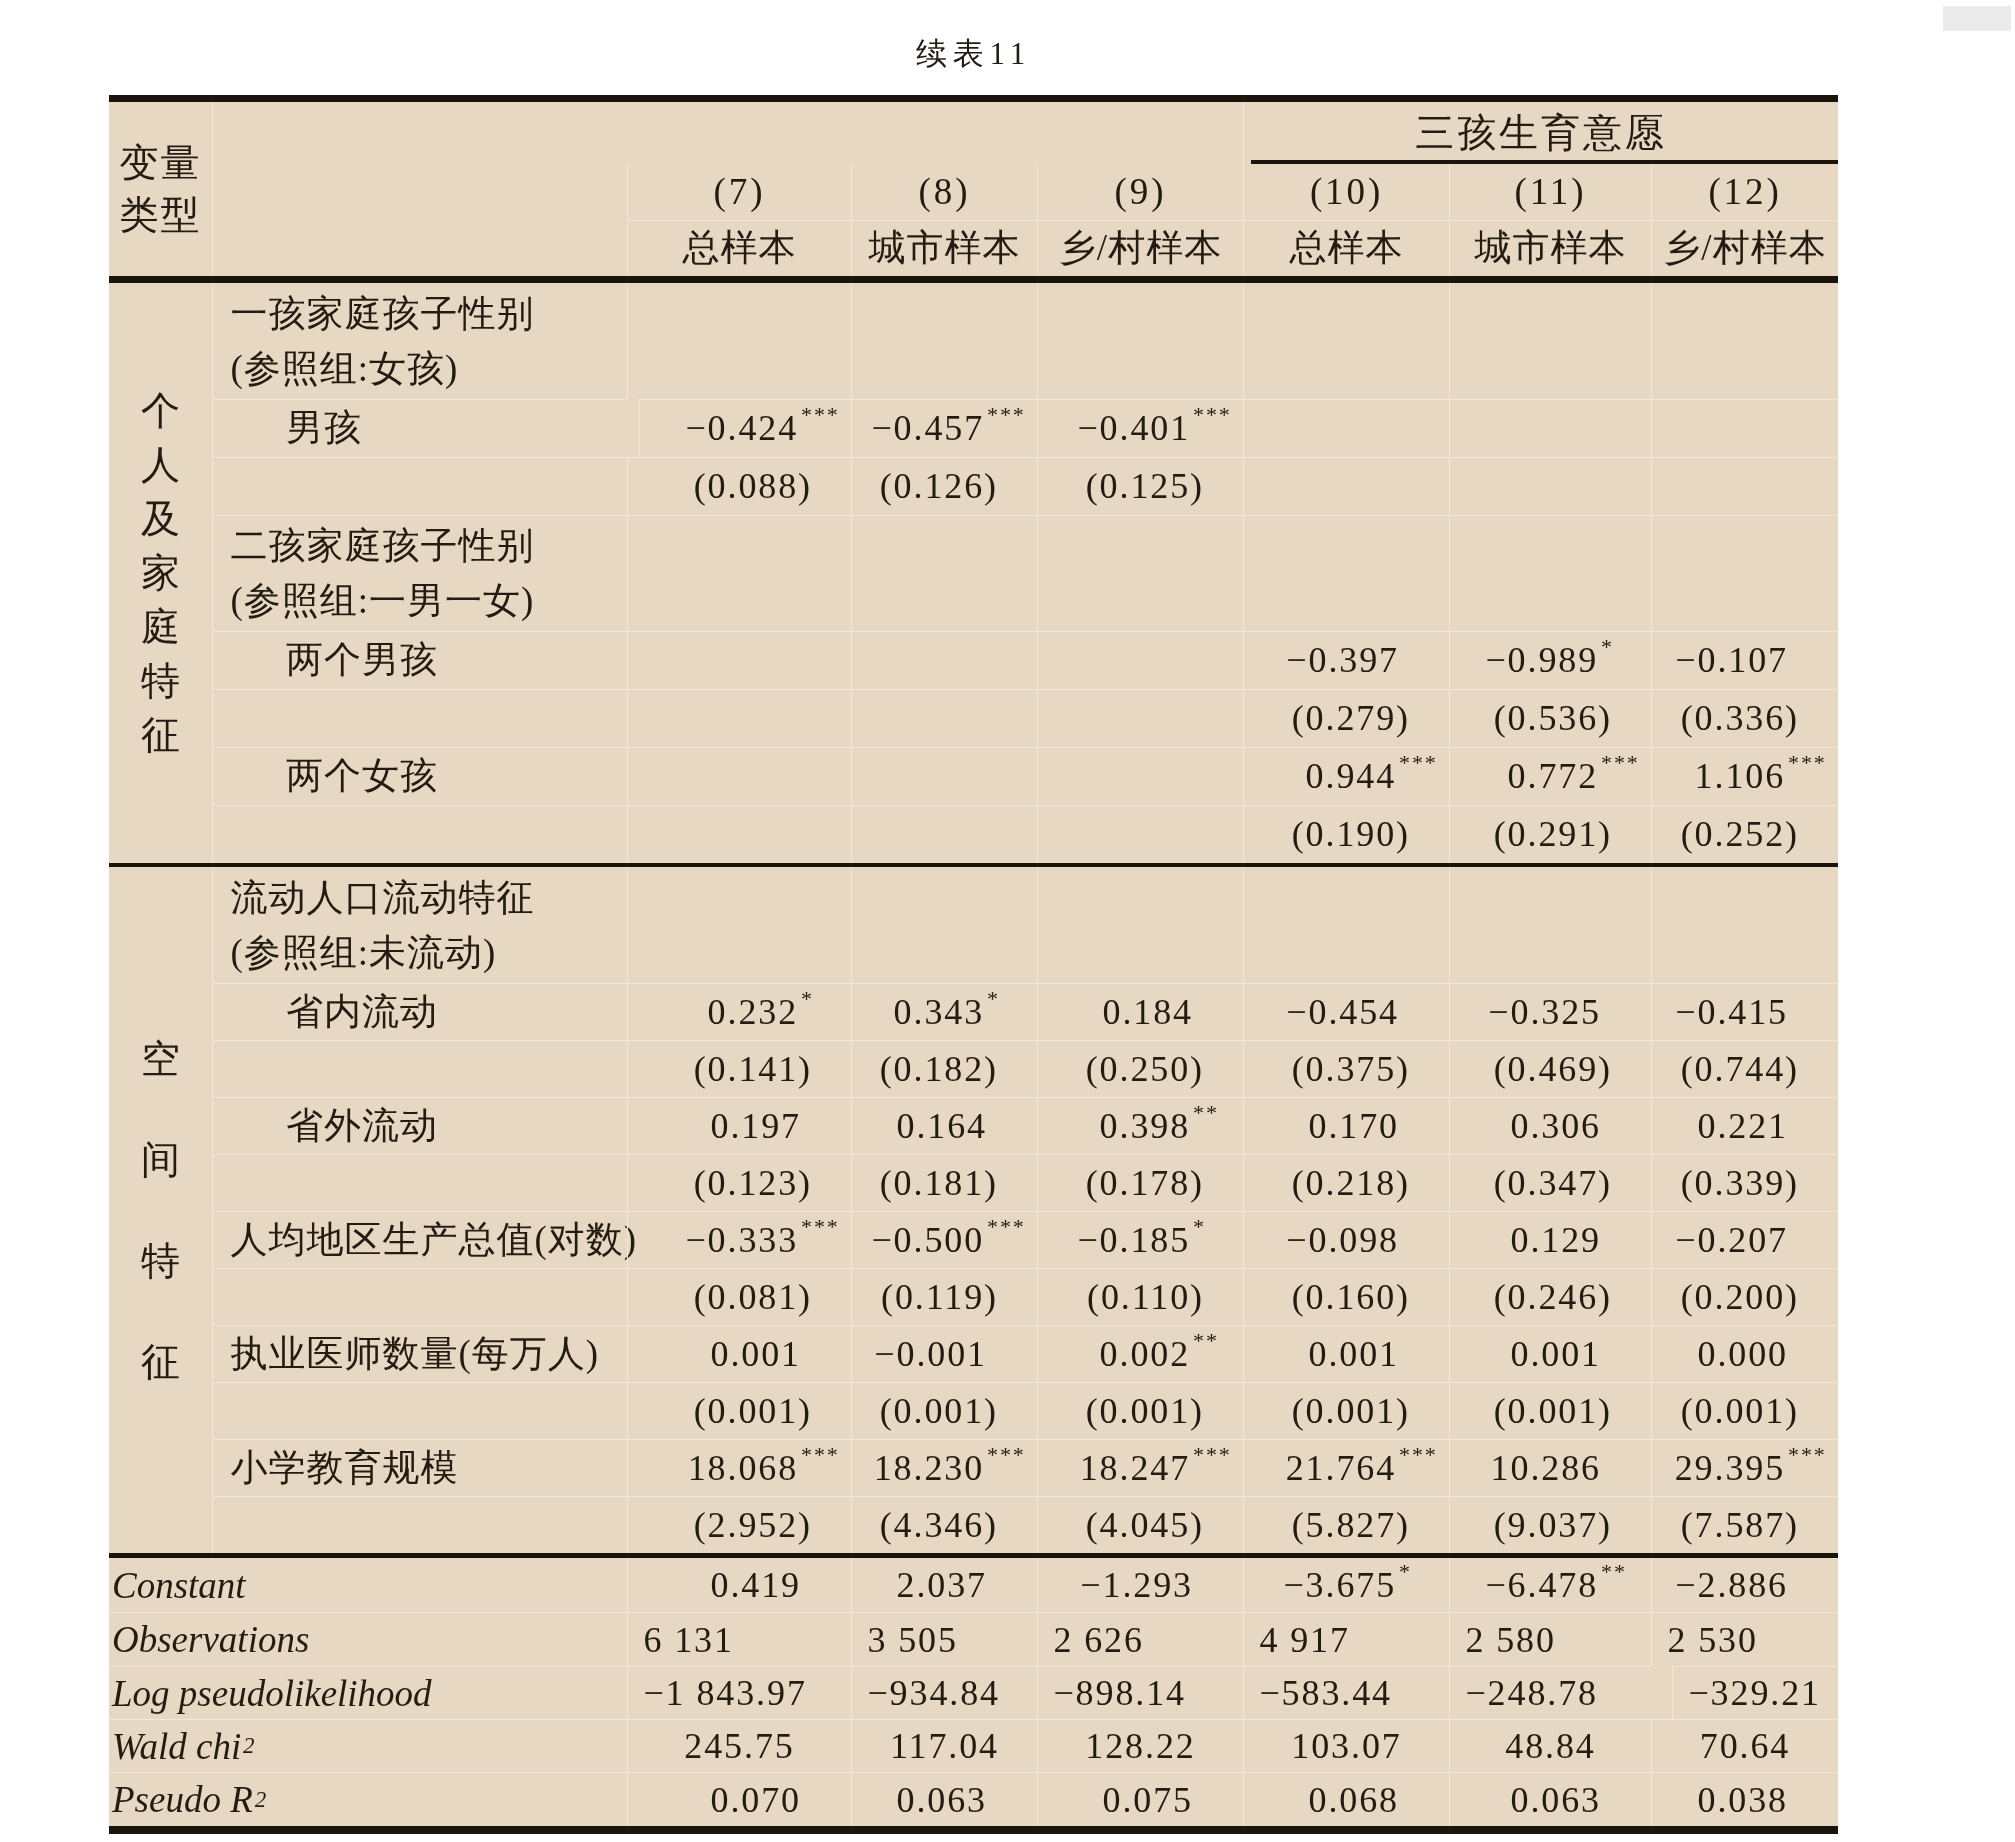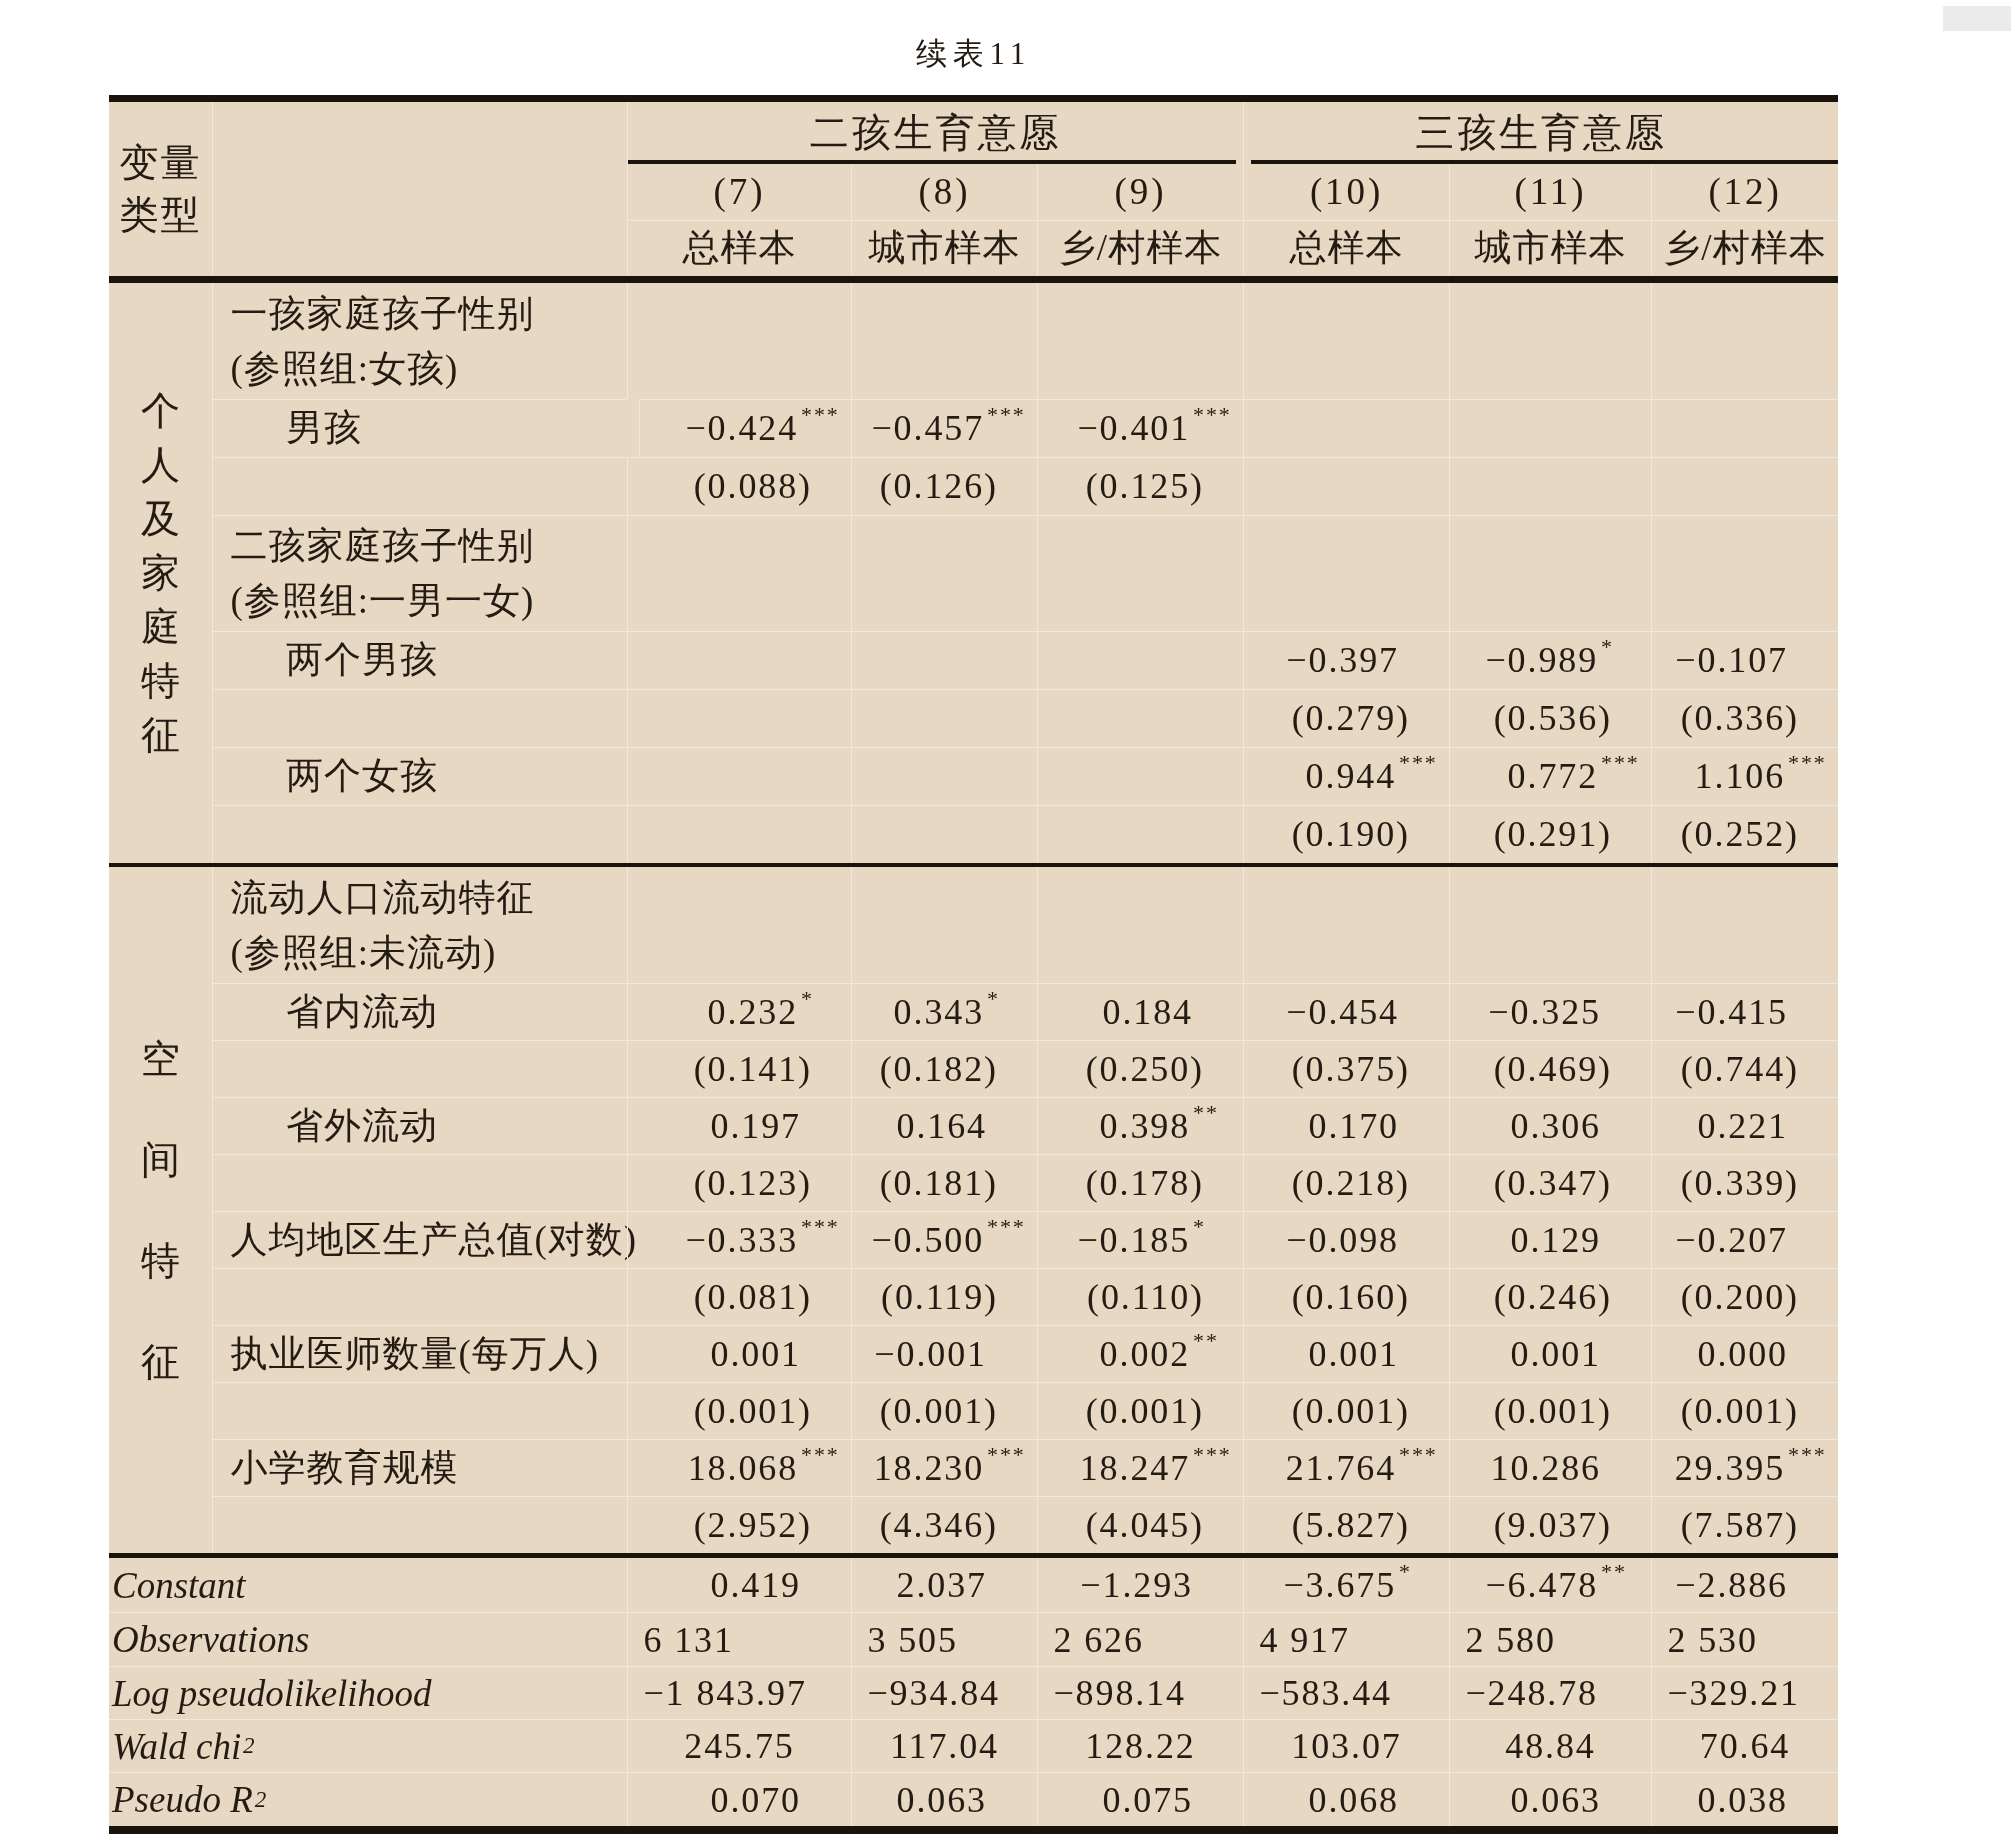--- a/index.html
+++ b/index.html
@@ -59,21 +59,20 @@
 <div id="title">续表11</div>
 <div id="artifact"></div>
 <div id="tbl">
     <div class="rule" style="height: 6.8px;"></div>
     <div class="grid" style="grid-template-rows: 62px 56px 56px;">
       <div class="cell cathead" style="grid-area: 1 / 1 / span 3;">
         <div>变量</div>
         <div>类型</div>
       </div>
       <div class="cell bl" style="grid-area: 1 / 2 / span 3;"></div>
-      <div class="cell grp bl g0" style="grid-area: 1 / 3 / auto / span 3;">二孩生育意愿</div>
       <div class="cell colnum bl" style="grid-area: 2 / 3;">(7)</div>
       <div class="cell colnum bl" style="grid-area: 2 / 4;">(8)</div>
       <div class="cell colnum bl" style="grid-area: 2 / 5;">(9)</div>
       <div class="cell colsample bl bt" style="grid-area: 3 / 3;">总样本</div>
       <div class="cell colsample bl bt" style="grid-area: 3 / 4;">城市样本</div>
       <div class="cell colsample bl bt" style="grid-area: 3 / 5;">乡/村样本</div>
       <div class="cell grp bl g1" style="grid-area: 1 / 6 / auto / span 3;">三孩生育意愿</div>
       <div class="cell colnum bl" style="grid-area: 2 / 6;">(10)</div>
       <div class="cell colnum bl" style="grid-area: 2 / 7;">(11)</div>
       <div class="cell colnum bl" style="grid-area: 2 / 8;">(12)</div>
@@ -476,21 +475,21 @@
       </div>
       <div class="cell statc al-left bl bt" style="grid-area: 3 / 5;">
         <span class="num">−898.14</span>
       </div>
       <div class="cell statc al-left bl bt" style="grid-area: 3 / 6;">
         <span class="num">−583.44</span>
       </div>
       <div class="cell statc al-left bl bt" style="grid-area: 3 / 7;">
         <span class="num">−248.78</span>
       </div>
-      <div class="cell statc al-left bl bt" style="grid-area: 3 / 8;">
+      <div class="cell statc al-left bl bt" style="grid-area: 3 / 8; margin-left: 21px;">
         <span class="num">−329.21</span>
       </div>
       <div class="cell stat-label bt" style="grid-area: 4 / 1 / auto / span 2;">
         <span>Wald chi</span>
         <sup>2</sup>
       </div>
       <div class="cell statc al-center bl bt" style="grid-area: 4 / 3;">
         <span class="num">245.75</span>
       </div>
       <div class="cell statc al-center bl bt" style="grid-area: 4 / 4;">

